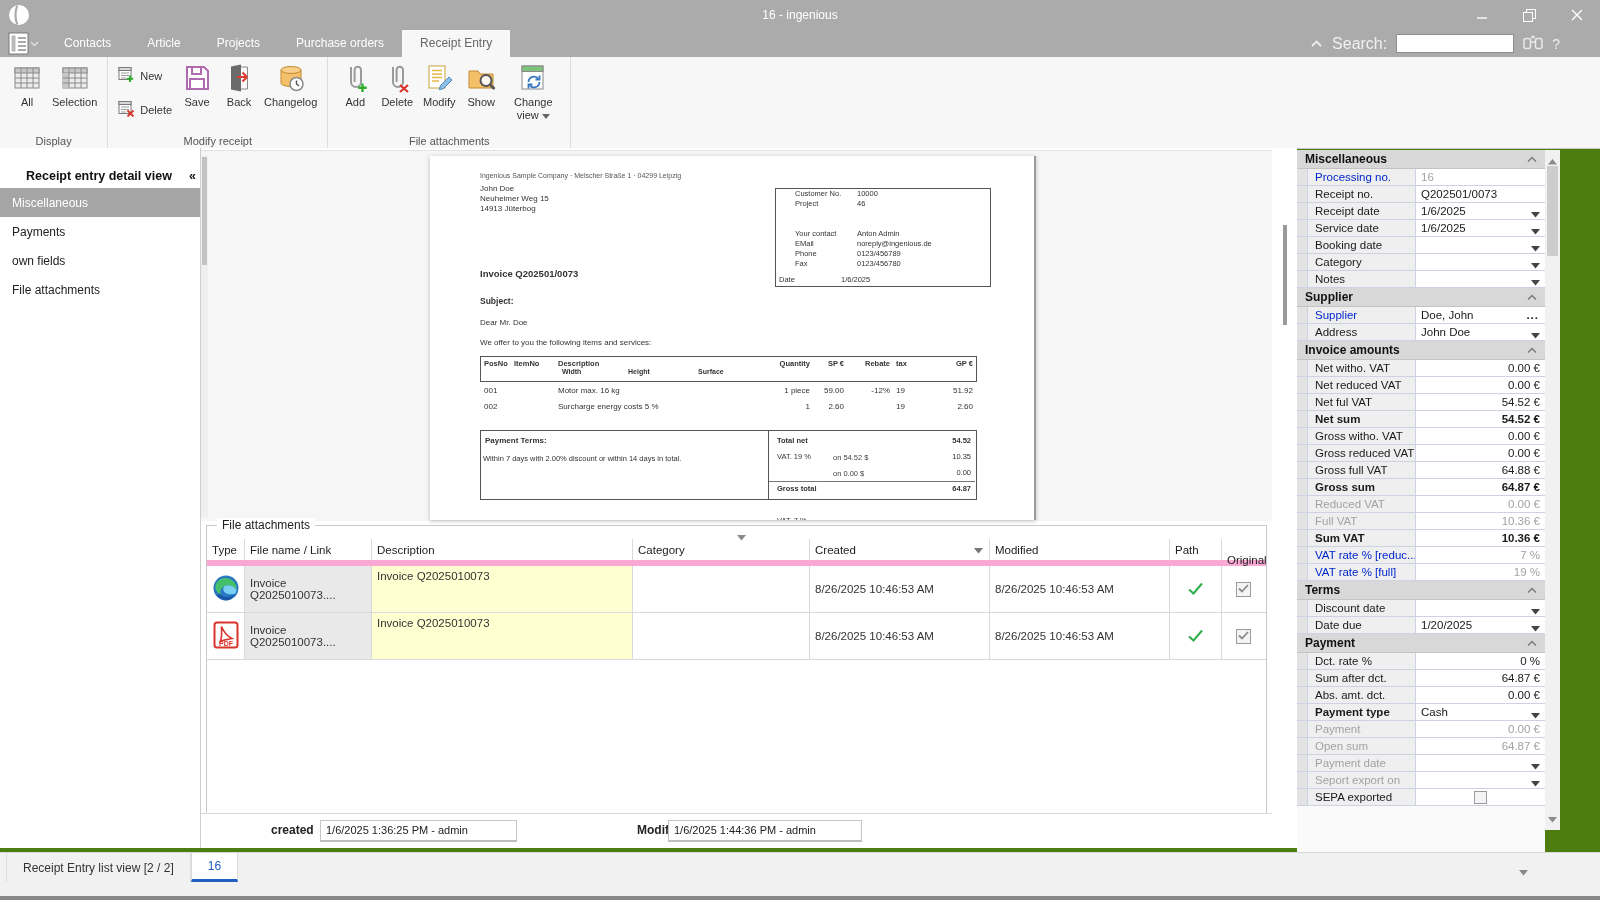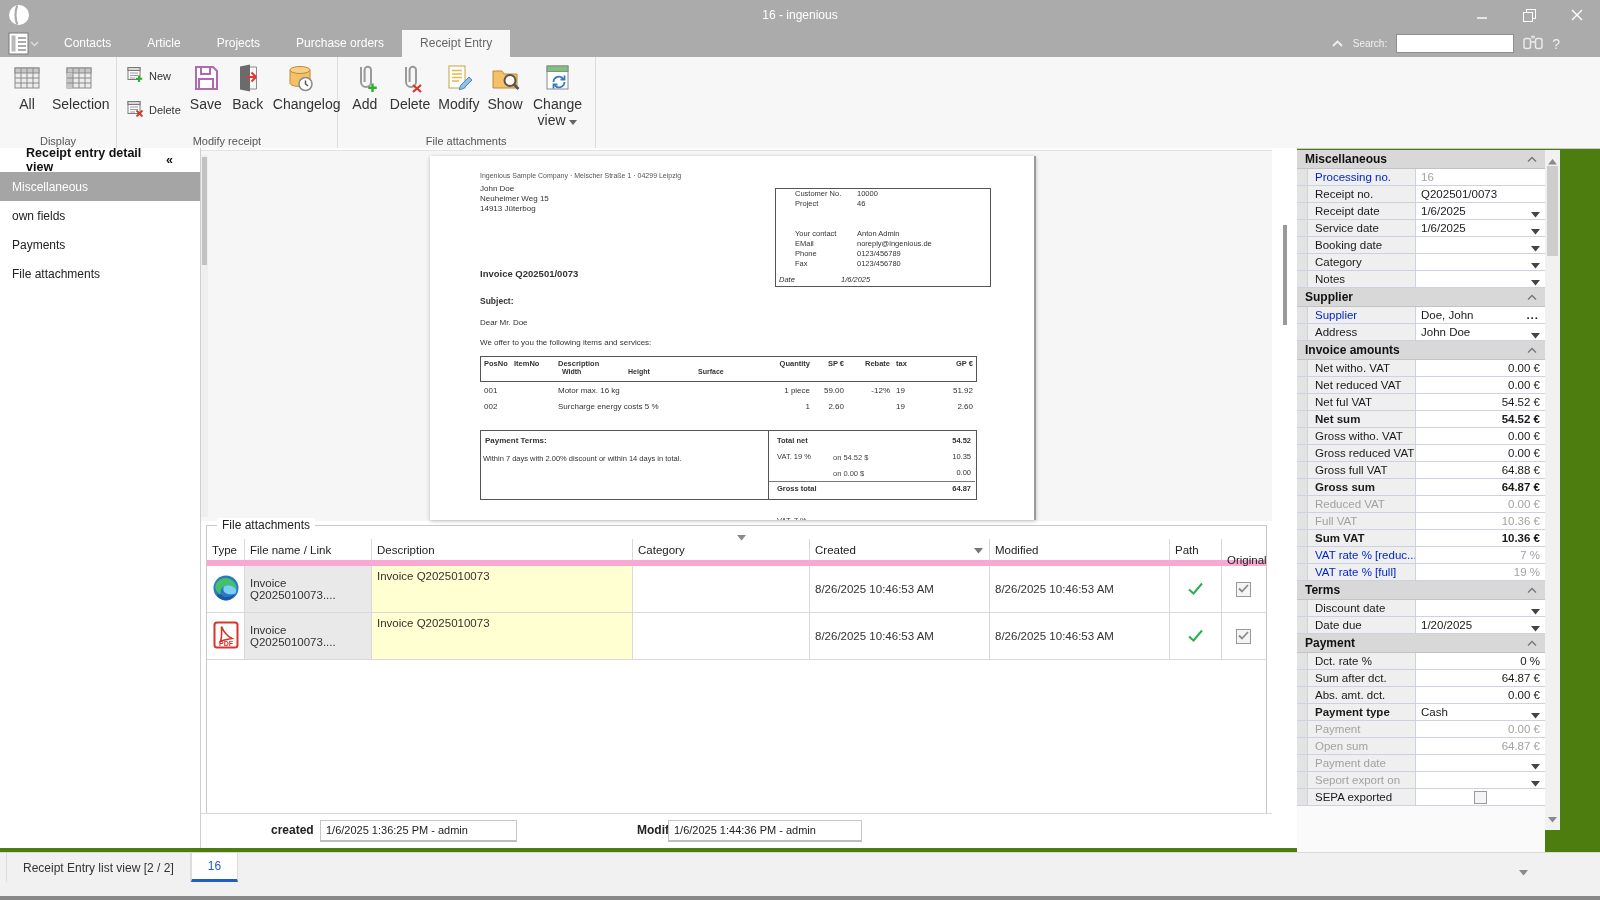--- a/index.html
+++ b/index.html
@@ -12,52 +12,52 @@
           color:#fff;font-size:12px;}
   .winbtns{position:absolute;right:0;top:0;height:30px;display:flex;}
   .winbtn{width:47px;height:30px;display:flex;align-items:center;justify-content:center;color:#fff;font-size:14px;}
   
   .tabbar{position:absolute;top:30px;left:0;right:0;height:27px;background:#ababab;}
   .appmenu{position:absolute;left:8px;top:2px;width:34px;height:23px;display:flex;align-items:center;}
   .tabs{position:absolute;left:46px;top:0;height:27px;display:flex;}
   .tab{height:27px;line-height:27px;padding:0 18px;color:#fff;font-size:12px;}
   .tab.active{background:#f7f7f7;color:#666;}
   .searchzone{position:absolute;right:40px;top:0;height:27px;display:flex;align-items:center;gap:9px;}
-  .searchlbl{color:#f0f0f0;font-size:10px;}
+  .searchlbl{color:#f0f0f0;font-size:16px;}
   .searchinput{width:110px;height:17px;border:1px solid #8f8f8f;background:#fff;font-size:11px;padding:0 3px;
                font-family:"Liberation Sans",sans-serif;}
   .helpq{color:#f0f0f0;font-size:14px;}
   
   .ribbon{position:absolute;top:57px;left:0;right:0;height:91px;background:#f7f7f7;border-bottom:1px solid #c9c9c9;}
   .rgroups{display:flex;height:100%;}
   .rgroup{position:relative;border-right:1px solid #ddd;padding:2px 6px 15px 6px;}
   .rglabel{position:absolute;left:0;right:0;bottom:1px;text-align:center;font-size:11px;color:#555;margin-top:40px;}
   .rbtns{display:flex;align-items:flex-start;height:74px;}
   .rbtn{display:flex;flex-direction:column;align-items:center;padding:1px 4px;min-width:34px;}
   .rbtn .ric{height:36px;display:flex;align-items:center;justify-content:center;}
-  .rbtn .rlb{font-size:14px;color:#333;text-align:center;line-height:1.15;max-width:54px;}
+  .rbtn .rlb{font-size:11px;color:#333;text-align:center;line-height:1.15;max-width:54px;}
   .rstack{display:flex;flex-direction:column;gap:15px;padding:7px 4px 0 4px;}
   .rsmall{display:flex;align-items:center;gap:5px;font-size:11px;color:#333;}
   
   .sidebar{position:absolute;left:0;top:148px;width:200px;bottom:48px;background:#fff;border-right:1px solid #cfcfcf;}
   .sbhead{height:24px;display:flex;align-items:center;justify-content:space-between;
-          padding:0 27px 0 26px;font-weight:bold;font-size:12.5px;color:#111;}
+          padding:0 4px 0 26px;font-weight:bold;font-size:12.5px;color:#111;margin-top:16px;}
   .sbitem{height:29px;display:flex;align-items:center;padding-left:12px;font-size:12px;color:#222;}
   .sbitem.selected{background:#a5a5a5;color:#fff;}
   .center{position:absolute;left:201px;top:148px;width:1071px;bottom:48px;background:#fff;}
   .preview{position:absolute;left:0;top:2px;width:100%;height:370px;background:#f6f6f6;border-top:1px solid #e3e3e3;}
   .lscroll{position:absolute;left:0;top:4px;width:7px;height:362px;background:#efefef;}
   .lscroll .thumb{position:absolute;left:1px;top:2px;width:5px;height:108px;background:#c2c2c2;}
   .page{position:absolute;left:229px;top:5px;width:604px;height:364px;background:#fff;
         border-right:2px solid #9a9a9a;box-shadow:0 1px 4px rgba(0,0,0,.25);overflow:hidden;color:#333;}
   .d{position:absolute;white-space:nowrap;}
   .f7{font-size:7px;} .f8{font-size:8px;} .b{font-weight:bold;}
   .infobox{position:absolute;left:345px;top:32px;width:198px;height:97px;border:1px solid #555;font-size:7.5px;padding-left:16px;}
   .ibrow{display:flex;height:10px;line-height:10px;padding-left:3px;}
-  .ibrow .l{width:62px;} .ibrow.last{position:absolute;bottom:1px;left:0;right:0;font-style:italic;}
+  .ibrow .l{width:62px;} .ibrow.last{position:absolute;bottom:1px;left:0;right:0;}
   .itable{position:absolute;left:50px;top:200px;width:497px;}
   .ithead{position:absolute;left:0;top:0;width:495px;height:24px;border:1px solid #555;}
   .itable .d{font-size:7.5px;}
   .co-pos{left:4px;} .co-item{left:34px;} .co-desc{left:78px;}
   .co-w{left:82px;} .co-h{left:148px;} .co-s{left:218px;}
   .co-qty{left:230px;width:100px;text-align:right;} .co-sp{left:284px;width:80px;text-align:right;}
   .co-reb{left:342px;width:68px;text-align:right;} .co-tax{left:416px;font-size:6.5px;}
   .co-gp{left:413px;width:80px;text-align:right;}
   .ptbox{position:absolute;left:50px;top:274px;width:495px;height:68px;border:1px solid #555;}
   .ptdiv{position:absolute;left:287px;top:0;bottom:0;width:1px;background:#555;}
@@ -325,22 +325,22 @@
       </div>
   </div>
 
   <div class="sidebar">
     <div class="sbhead">
       <span>Receipt entry detail view</span>
       <span>«</span>
     </div>
     <div id="sidebar-items">
         <div class="sbitem selected">Miscellaneous</div>
+        <div class="sbitem">Payments</div>
         <div class="sbitem">own fields</div>
-        <div class="sbitem">Payments</div>
         <div class="sbitem">File attachments</div>
       </div>
   </div>
 
   <div class="center">
     <div class="preview">
       <div class="lscroll">
           <div class="thumb"></div>
         </div>
       <div class="page">

